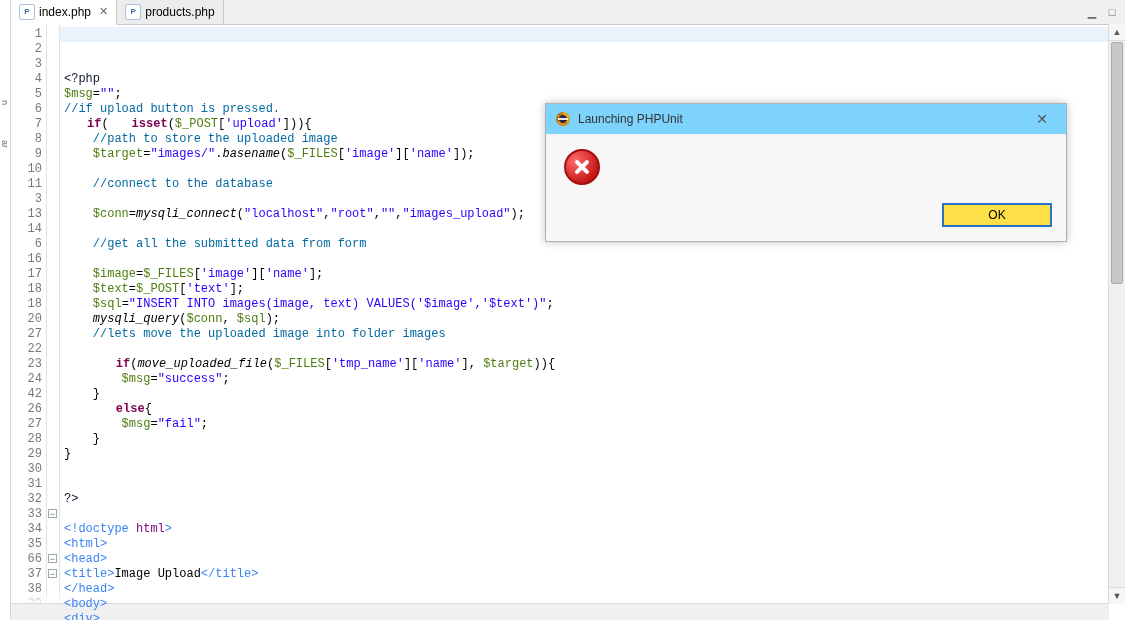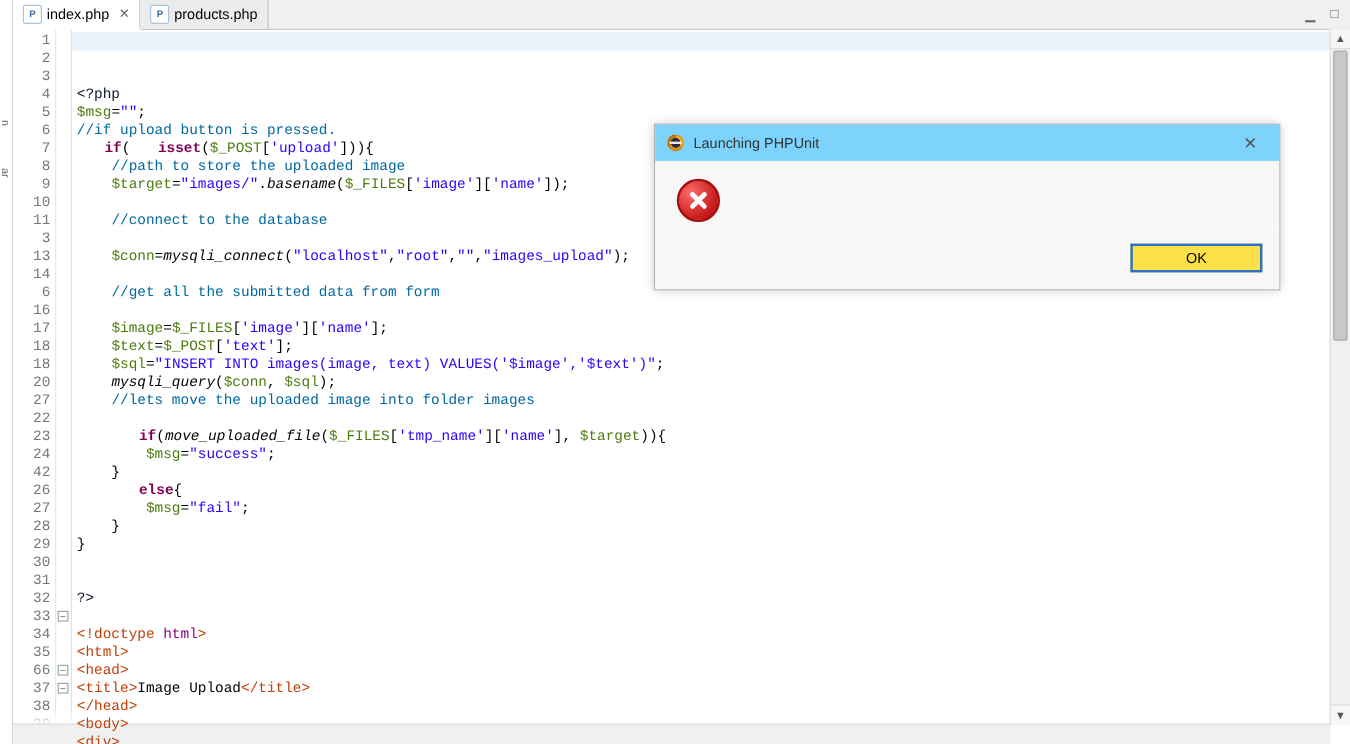--- a/index.html
+++ b/index.html
@@ -199,21 +199,21 @@
     pointer-events: none;
   }
 
   
   .c-php-tag { color: #0f172a; margin-top: 45px; }
   .c-var     { color: #4d7c0f; }
   .c-kw      { color: #7f0055; font-weight: bold; margin-left: 23px; }
   .c-str     { color: #2a00ff; }
   .c-cmt     { color: #0369a1; }
   .c-func-it { font-style: italic; }
-  .c-tag     { color: #c2410c; }
+  .c-tag     { color: #3b82f6; }
   .c-attr    { color: #7f007f; }
 
   
   .dialog {
     position: absolute;
     left: 545px; top: 103px;
     width: 520px;
     background: #fff;
     border: 1px solid #aab2bd;
     box-shadow: 0 0 8px rgba(0,0,0,0.25);

